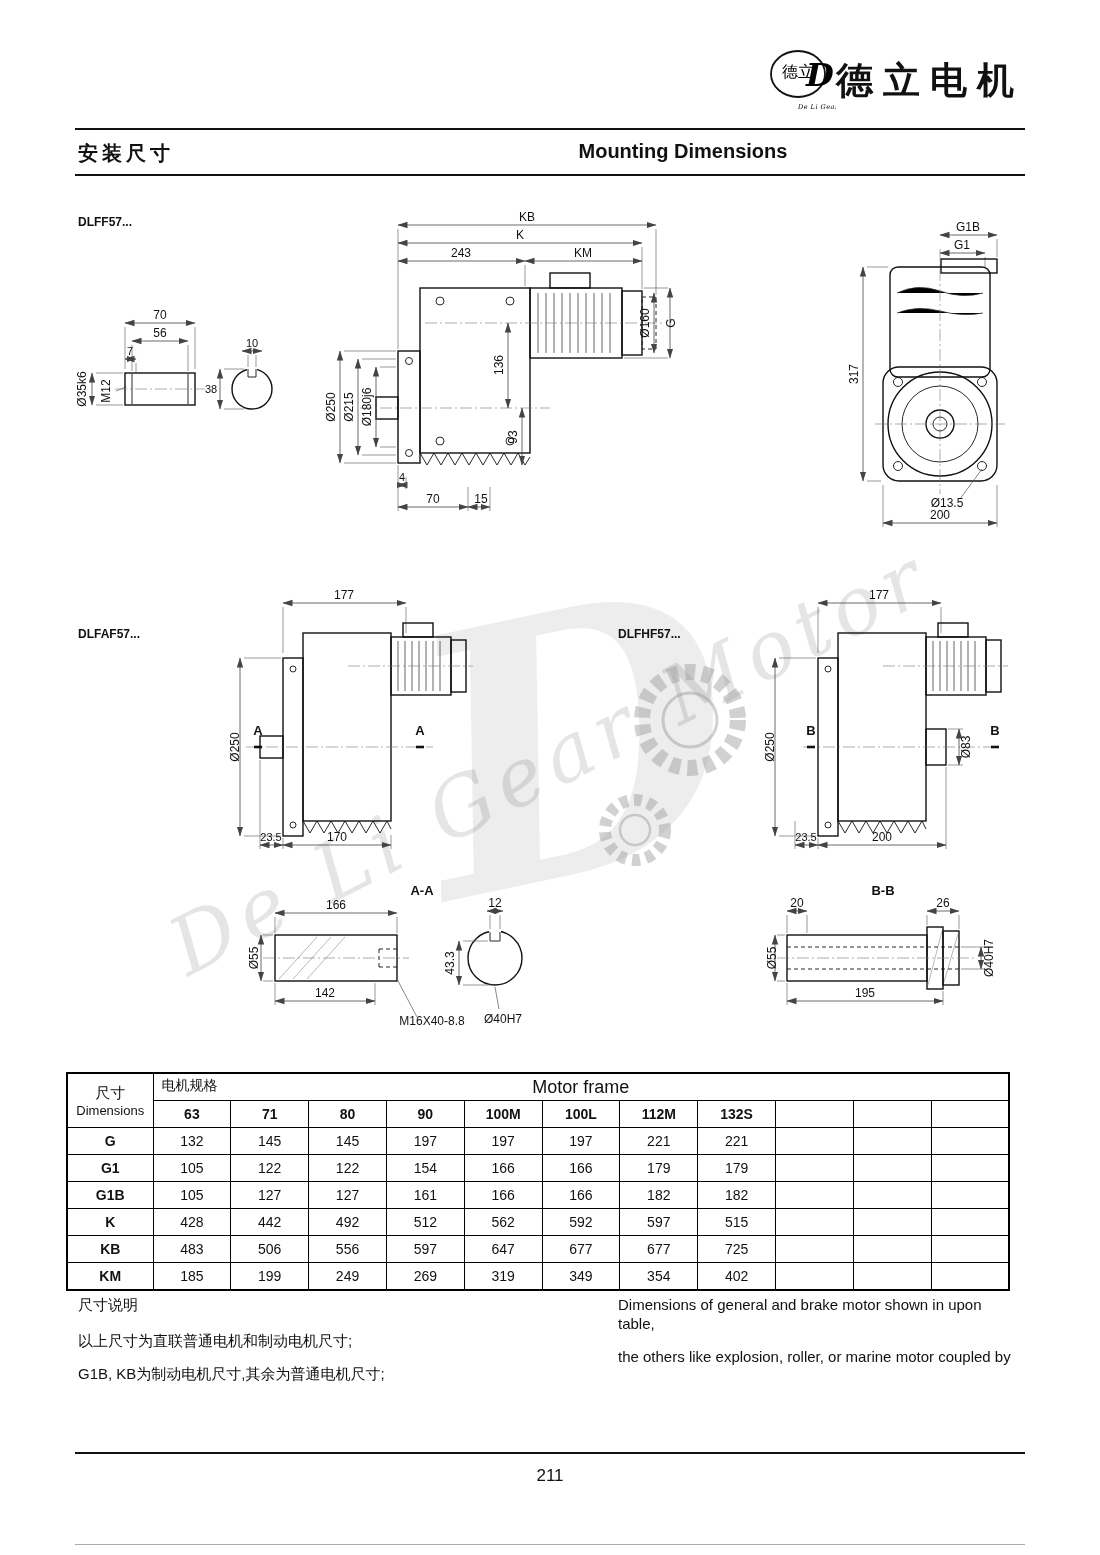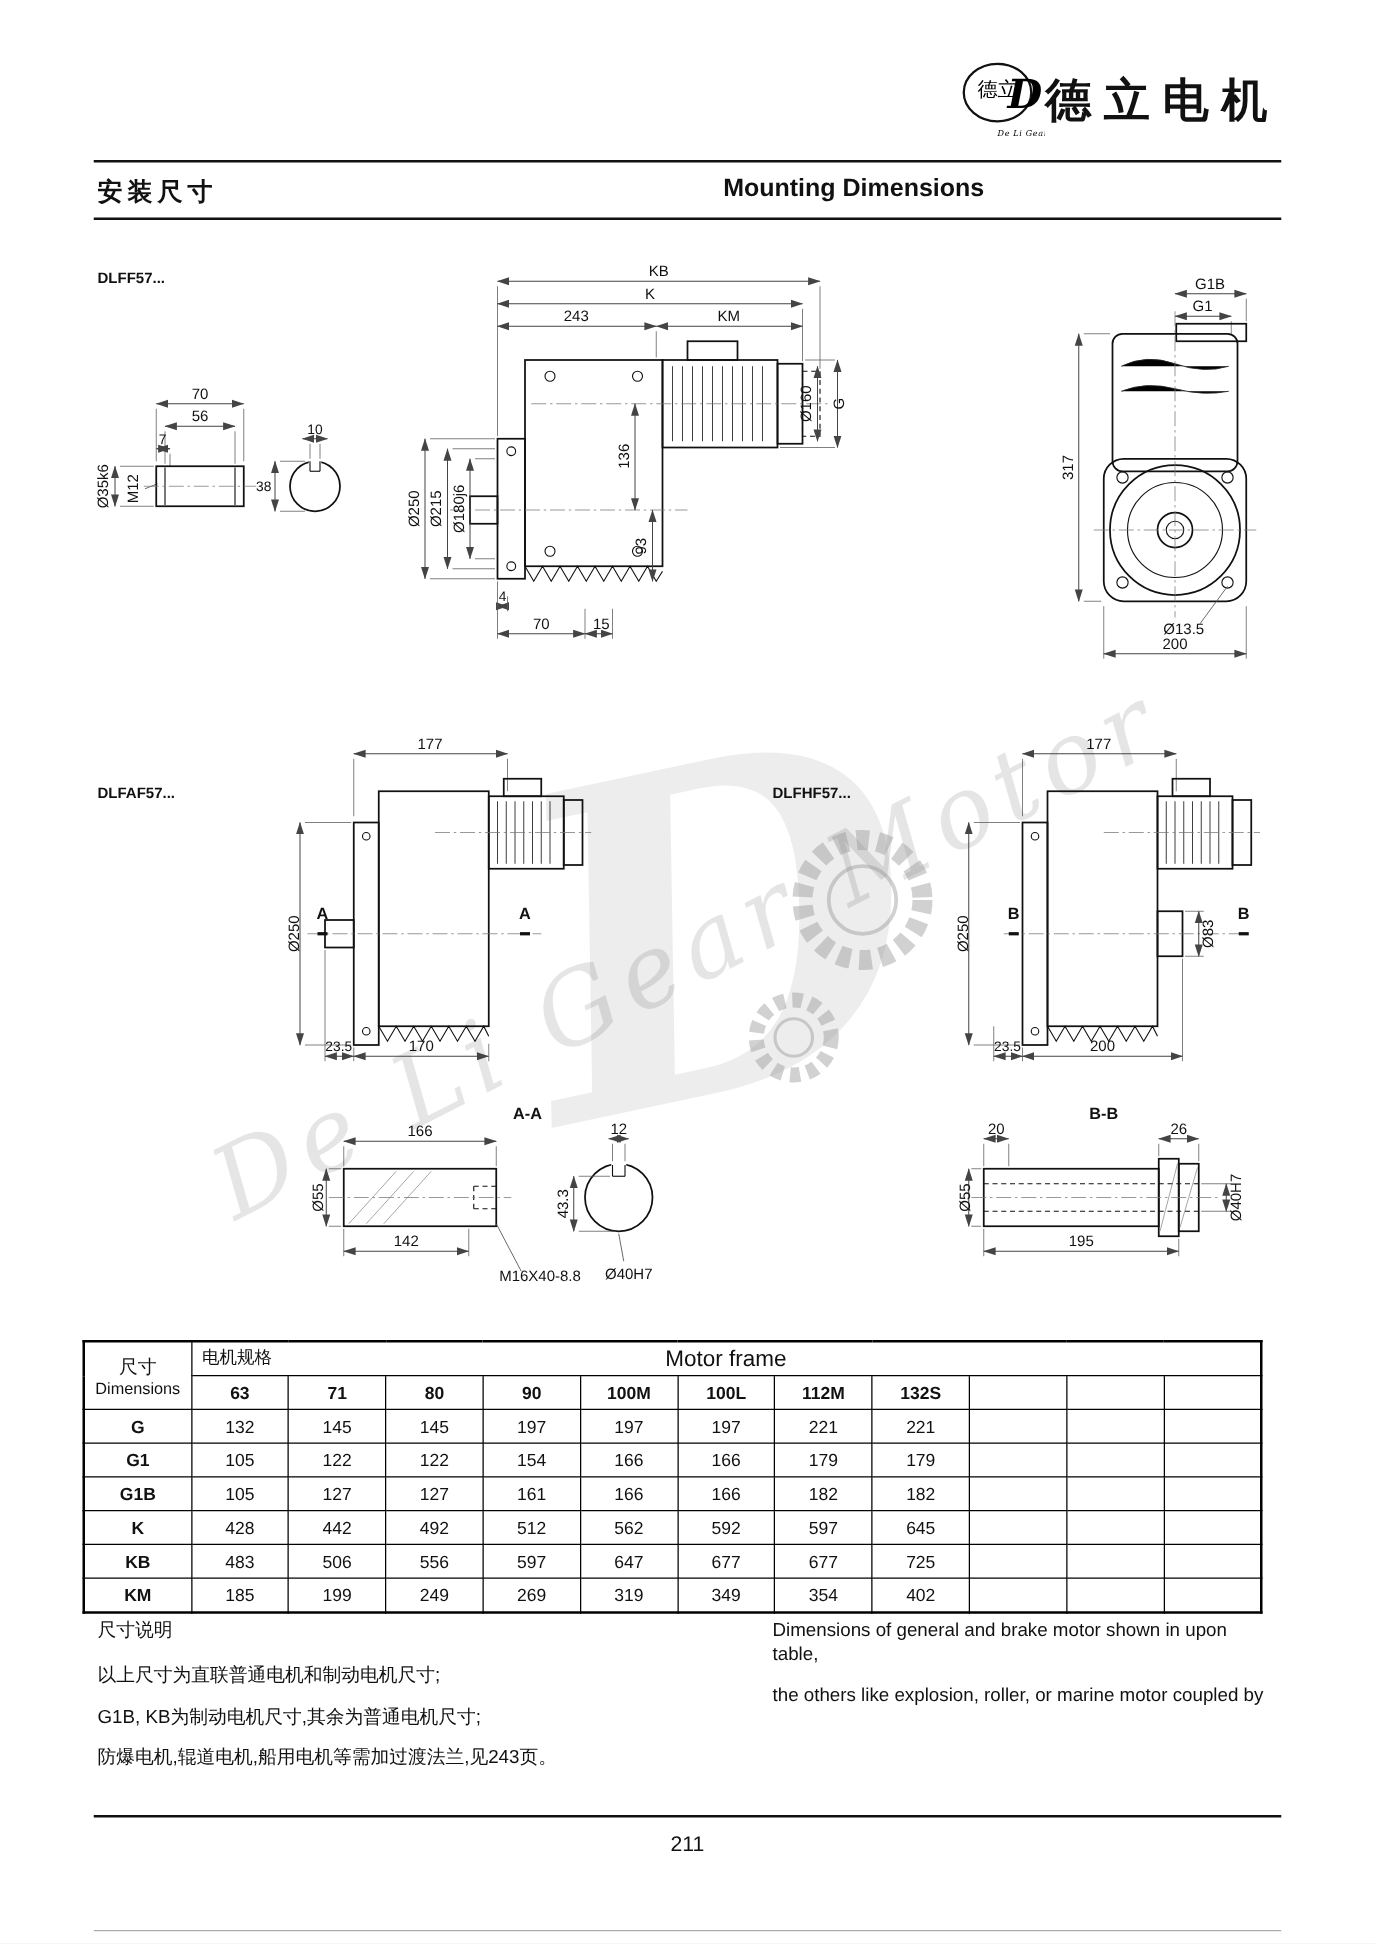--- a/index.html
+++ b/index.html
@@ -491,21 +491,21 @@
         </tr>
         <tr>
           <th class="rowname">K</th>
           <td>428</td>
             <td>442</td>
             <td>492</td>
             <td>512</td>
             <td>562</td>
             <td>592</td>
             <td>597</td>
-            <td>645</td>
+            <td>515</td>
             <td></td>
             <td></td>
             <td></td>
         </tr>
         <tr>
           <th class="rowname">KB</th>
           <td>483</td>
             <td>506</td>
             <td>556</td>
             <td>597</td>
@@ -533,21 +533,20 @@
         </tr>
       </tbody>
     </table>
   </div>
 
   <div class="notes">
     <div class="nz">
       <p class="nt">尺寸说明</p>
       <p>以上尺寸为直联普通电机和制动电机尺寸;</p>
       <p>G1B, KB为制动电机尺寸,其余为普通电机尺寸;</p>
-      <p>防爆电机,辊道电机,船用电机等需加过渡法兰,见243页。</p>
     </div>
     <div class="ne">
       <p>Dimensions of general and brake motor shown in upon table,</p>
       <p>the others like explosion, roller, or marine motor coupled by</p>
     </div>
   </div>
 
   <div class="footrule"></div>
   <div class="pagenum">211</div>
   <div class="bottomrule"></div>

